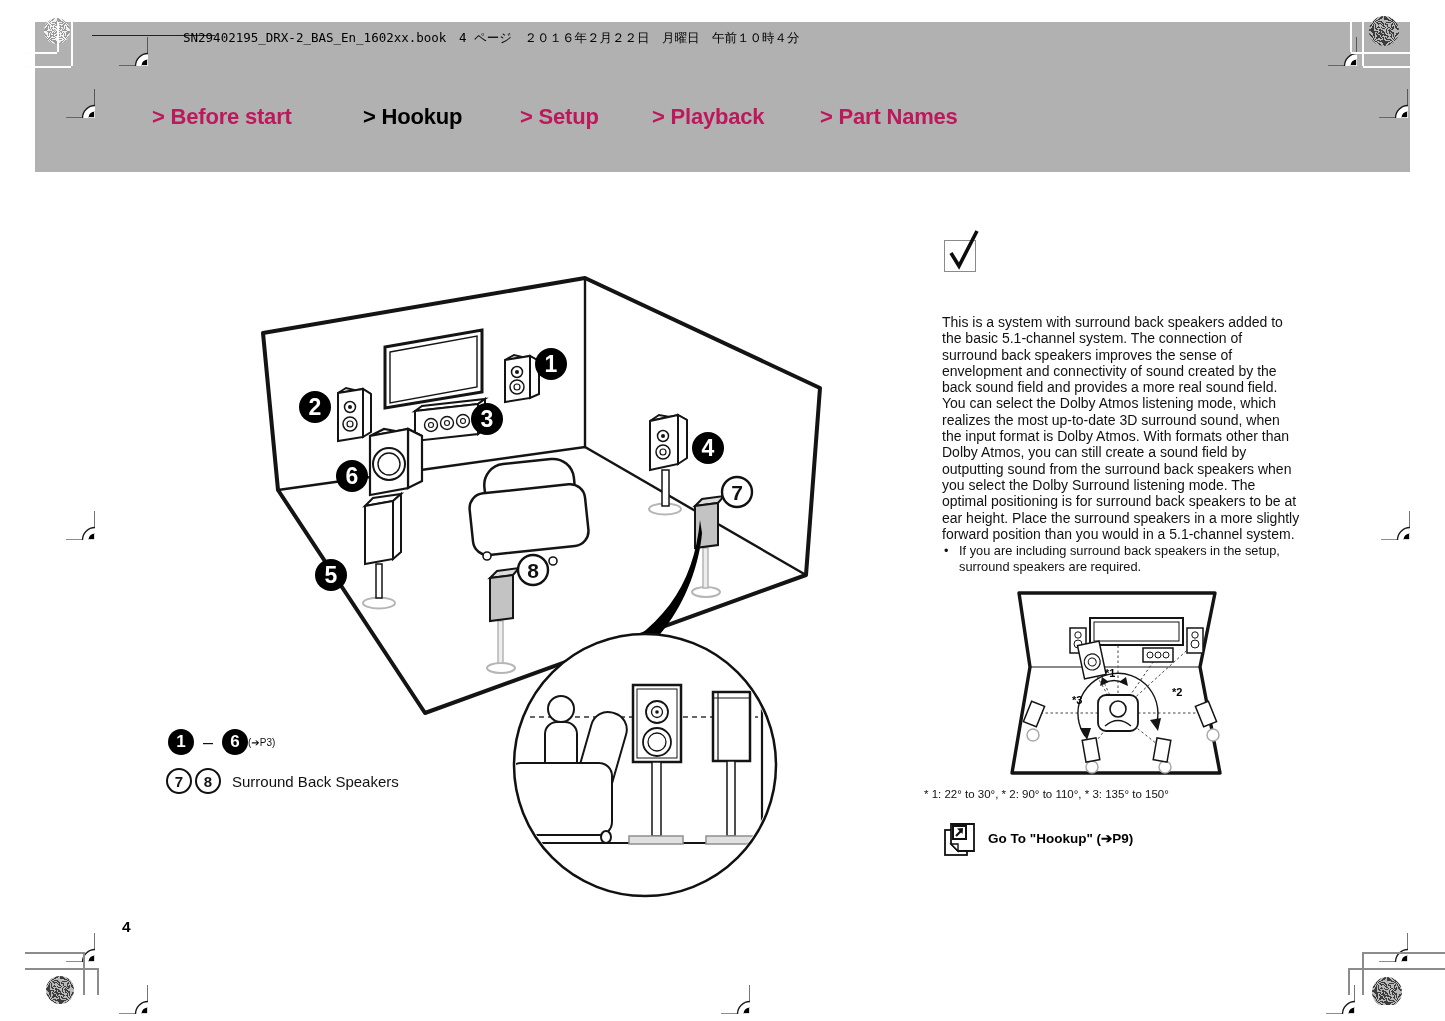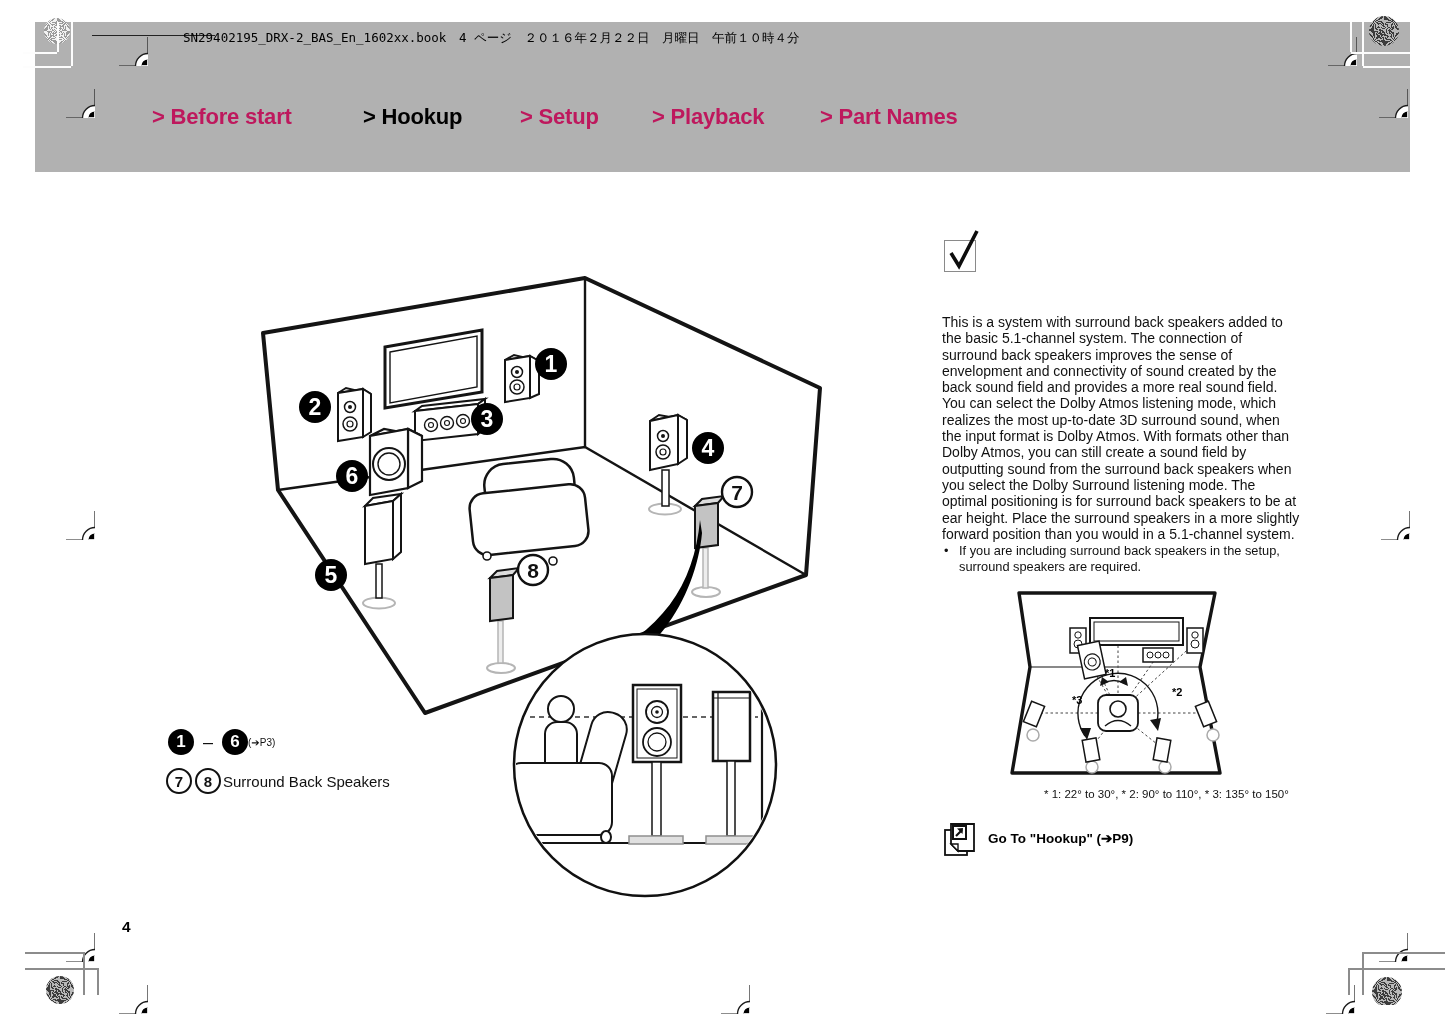--- a/index.html
+++ b/index.html
@@ -22,21 +22,21 @@
   .burst.light{background:repeating-conic-gradient(#9a9a9a 0deg 3deg,#f2f2f2 3deg 6deg);}
   .burst.dark{background:repeating-conic-gradient(#3c3c3c 0deg 2.6deg,#b9b9b9 2.6deg 5.2deg);}
   .dome{position:absolute;overflow:hidden;}
   
   .h-check{position:absolute;left:944px;top:240px;width:30px;height:30px;border:1.6px solid #8a8a8a;background:#fff;}
   .h-check-svg{position:absolute;left:940px;top:218px;overflow:visible;}
   .sec-title{position:absolute;left:988px;top:236px;width:312px;font-size:20.5px;line-height:30px;color:#000;}
   .sec-body{position:absolute;left:942px;top:314px;width:358px;font-size:14px;line-height:16.3px;color:#111;}
   .sec-bullet{position:absolute;left:944px;top:543px;width:358px;font-size:12.8px;line-height:16.3px;color:#111;display:flex;}
   .sec-bullet .dot{width:15px;flex:none;}
-  .angles{position:absolute;left:1044px;top:788px;font-size:11.5px;color:#111;white-space:nowrap;}
+  .angles{position:absolute;left:924px;top:788px;font-size:11.5px;color:#111;white-space:nowrap;}
   .goto-label{position:absolute;left:988px;top:830px;font-size:13.5px;font-weight:bold;color:#000;white-space:nowrap;}
   
   .legend-row{position:absolute;display:flex;align-items:center;font-size:15px;color:#111;}
   .badge-f{display:inline-flex;align-items:center;justify-content:center;width:26px;height:26px;border-radius:50%;
            background:#000;color:#fff;font-weight:bold;font-size:17px;}
   .badge-o{display:inline-flex;align-items:center;justify-content:center;width:22px;height:22px;border-radius:50%;
            background:#fff;border:2px solid #111;color:#111;font-weight:bold;font-size:15px;}
   .pgnum{position:absolute;left:122px;top:918px;font-size:15.5px;font-weight:bold;color:#000;}
   svg text{font-family:"Liberation Sans",sans-serif;}
 </style>
@@ -285,21 +285,21 @@
 
   <div class="legend-row" style="left:168px;top:729px">
     <span class="badge-f">1</span>
     <span style="margin:0 9px;font-size:18px">–</span>
     <span class="badge-f">6</span>
     <span style="font-size:10px">(➔P3)</span>
   </div>
   <div class="legend-row" style="left:166px;top:768px">
     <span class="badge-o">7</span>
     <span class="badge-o" style="margin-left:3px">8</span>
-    <span style="margin-left:2px">Surround Back Speakers</span>
+    <span style="margin-left:11px">Surround Back Speakers</span>
   </div>
 
   <div class="h-check"></div>
   <svg class="h-check-svg" width="44" height="58">
     <polyline points="11,35 19,48 37,13" fill="none" stroke="#0d0d0d" stroke-width="3.6"></polyline>
   </svg>
   <div class="sec-body">This is a system with surround back speakers added to the basic 5.1-channel system. The connection of surround back speakers improves the sense of envelopment and connectivity of sound created by the back sound field and provides a more real sound field. You can select the Dolby Atmos listening mode, which realizes the most up-to-date 3D surround sound, when the input format is Dolby Atmos. With formats other than Dolby Atmos, you can still create a sound field by outputting sound from the surround back speakers when you select the Dolby Surround listening mode. The optimal positioning is for surround back speakers to be at ear height. Place the surround speakers in a more slightly forward position than you would in a 5.1-channel system.</div>
   <div class="sec-bullet">
     <span class="dot">•</span>
     <span>If you are including surround back speakers in the setup, surround speakers are required.</span>

